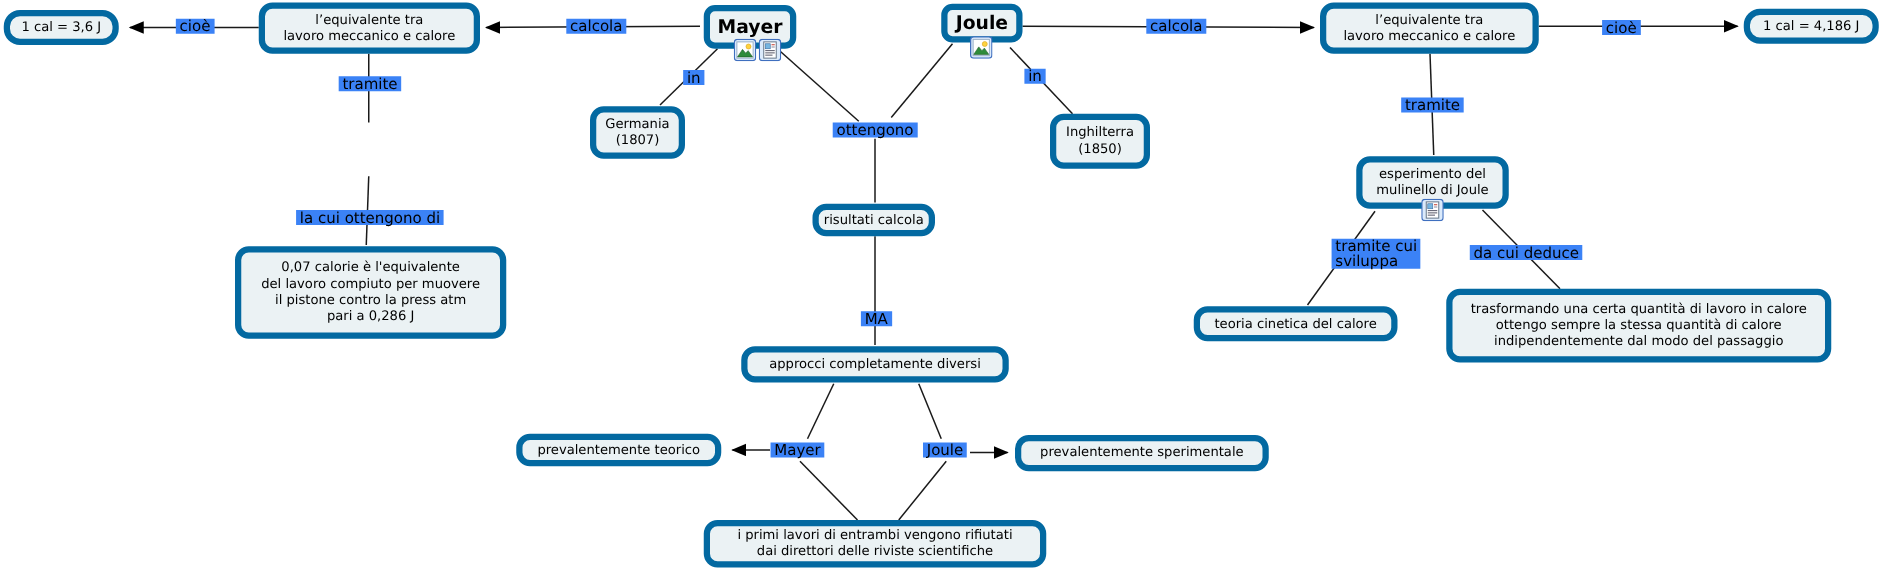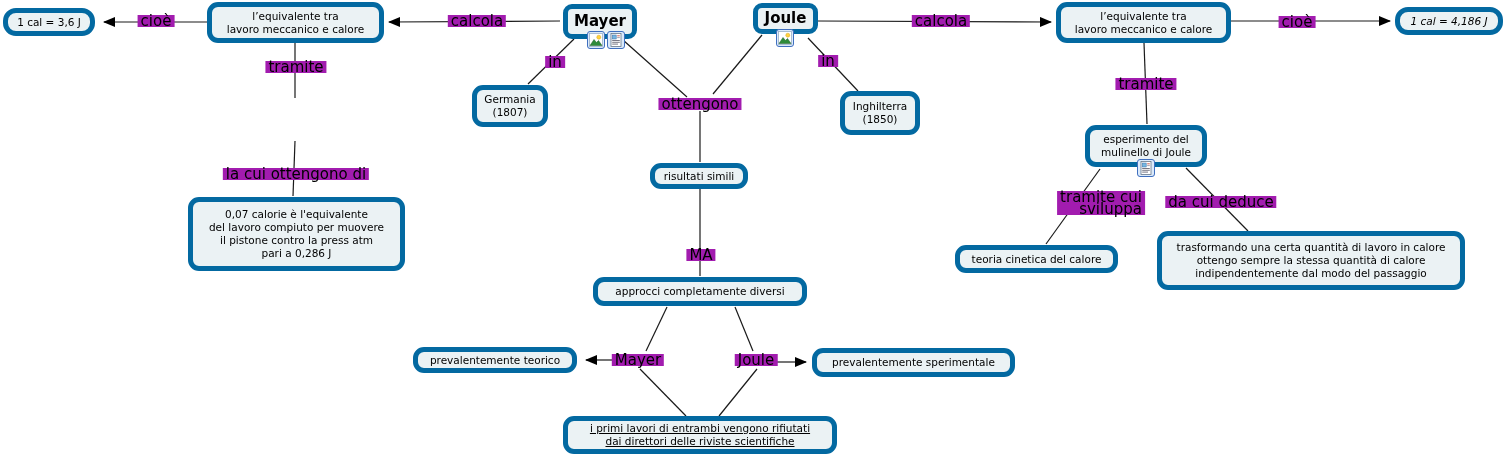--- a/index.html
+++ b/index.html
@@ -30,26 +30,26 @@
     padding: 1px 3px;
   }
   .node.person {
     font-weight: bold;
     font-size: 15px;
     border-radius: 9px;
   }
   .lbl {
     position: absolute;
     transform: translate(-50%, -50%);
-    background: #a21caf;
+    background: #3b82f6;
     padding: 0 3px;
-    font-size: 15px;
+    font-size: 12px;
     line-height: 12px;
     white-space: pre-line;
-    text-align: right;
+    text-align: left;
     z-index: 1;
   }
   .res-icons {
     position: absolute;
     display: flex;
     gap: 2px;
     z-index: 3;
   }
   .res-icons svg { display: block; cursor: pointer; }
 </style>
@@ -106,40 +106,40 @@
 (1807)</div>
 
   <div class="node person" style="left:753px; top:3px; width:65px; height:31px;">Joule</div>
 
   <div class="node" style="left:840px; top:91px; width:80px; height:44px;">Inghilterra
 (1850)</div>
 
   <div class="node" style="left:1056px; top:2px; width:175px; height:41px;">l’equivalente tra
 lavoro meccanico e calore</div>
 
-  <div class="node" style="left:1395px; top:7px; width:108px; height:28px; border-radius:13px;font-style:italic;">1 cal = 4,186 J</div>
+  <div class="node" style="left:1395px; top:7px; width:108px; height:28px; border-radius:13px;">1 cal = 4,186 J</div>
 
   <div class="node" style="left:1085px; top:125px; width:122px; height:42px;">esperimento del
 mulinello di Joule</div>
 
   <div class="node" style="left:955px; top:245px; width:163px; height:28px;text-align:center;">teoria cinetica del calore</div>
 
   <div class="node" style="left:1157px; top:231px; width:308px; height:59px;">trasformando una certa quantità di lavoro in calore
 ottengo sempre la stessa quantità di calore
 indipendentemente dal modo del passaggio</div>
 
-  <div class="node" style="left:650px; top:163px; width:98px; height:26px;">risultati simili</div>
+  <div class="node" style="left:650px; top:163px; width:98px; height:26px;">risultati calcola</div>
 
   <div class="node" style="left:413px; top:347px; width:164px; height:26px;">prevalentemente teorico</div>
 
   <div class="node" style="left:593px; top:277px; width:214px; height:29px;">approcci completamente diversi</div>
 
   <div class="node" style="left:812px; top:348px; width:203px; height:29px;">prevalentemente sperimentale</div>
 
-  <div class="node" style="left:563px; top:416px; width:274px; height:38px;text-decoration:underline;">i primi lavori di entrambi vengono rifiutati
+  <div class="node" style="left:563px; top:416px; width:274px; height:38px;">i primi lavori di entrambi vengono rifiutati
 dai direttori delle riviste scientifiche</div>
 
   <div class="lbl" style="left:156px; top:21px;">cioè</div>
   <div class="lbl" style="left:477px; top:21px;">calcola</div>
   <div class="lbl" style="left:296px; top:67px;">tramite</div>
   <div class="lbl" style="left:296px; top:174px;">la cui ottengono di</div>
   <div class="lbl" style="left:555px; top:62px;">in</div>
   <div class="lbl" style="left:700px; top:104px;">ottengono</div>
   <div class="lbl" style="left:828px; top:61px;">in</div>
   <div class="lbl" style="left:941px; top:21px;">calcola</div>

